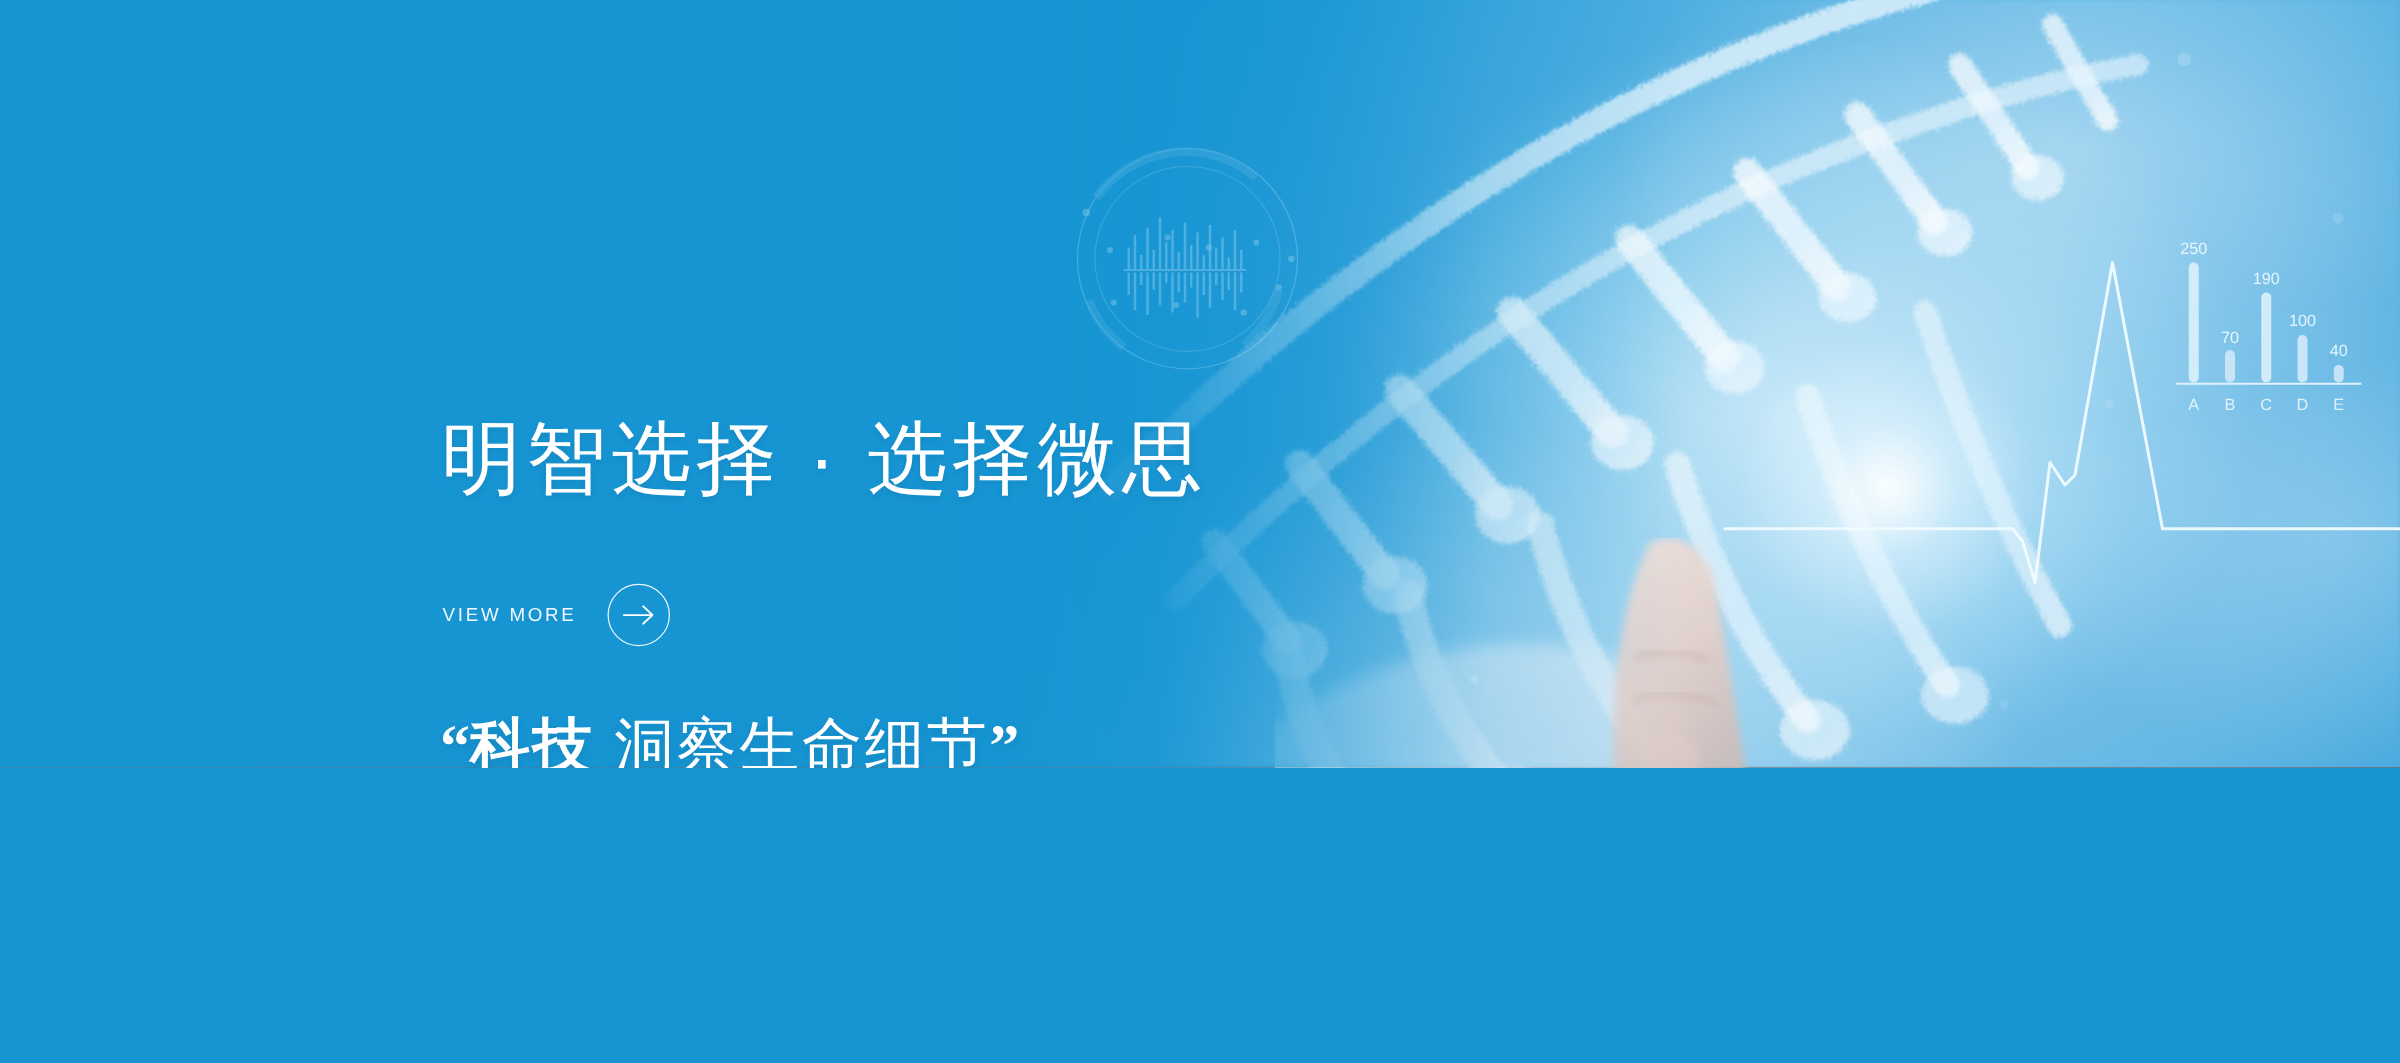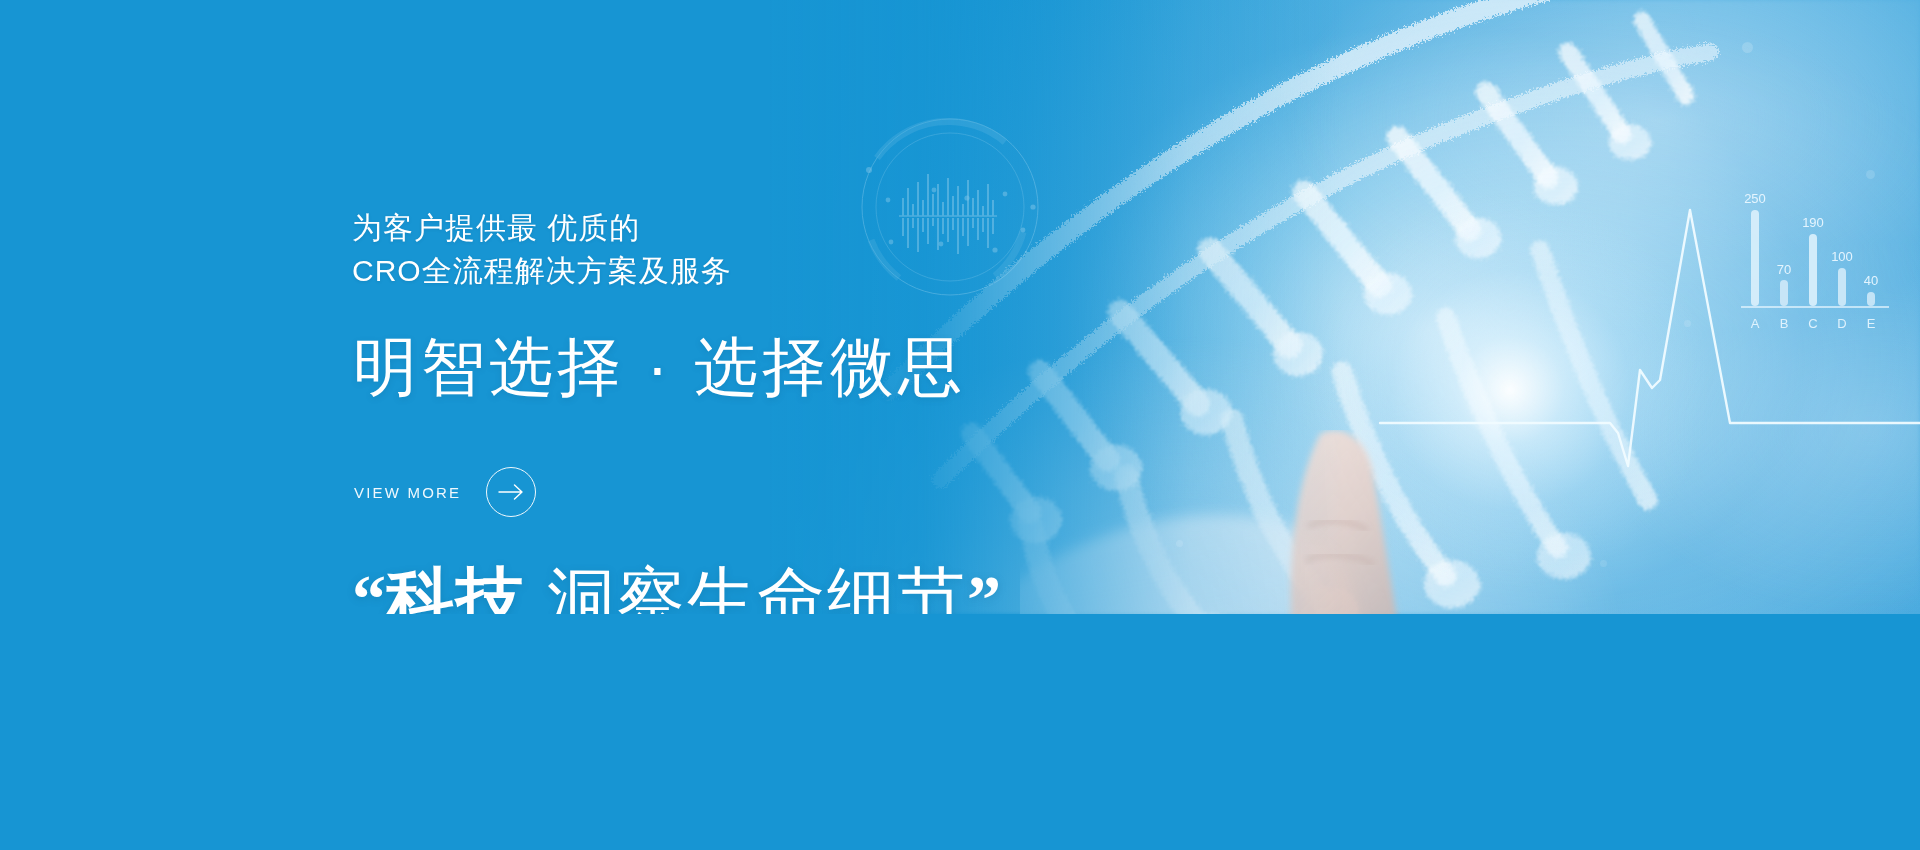--- a/index.html
+++ b/index.html
@@ -103,21 +103,21 @@
   }
   .viewmore-circle{
     width:50px; height:50px; border-radius:50%;
     border:1px solid rgba(255,255,255,.92);
     display:flex; align-items:center; justify-content:center;
   }
   .viewmore-circle svg{ width:26px; height:18px; display:block; }
 
   .quote{
     position:absolute; top:550px; left:0;
-    font-size:68px; line-height:96px;
+    font-size:48px; line-height:96px;
     color:#ffffff; letter-spacing:2px;
     white-space:nowrap;
     text-shadow:0 2px 8px rgba(10,80,120,.22);
   }
   .quote .qmark{ font-weight:700; font-family:"Liberation Serif","DejaVu Serif",serif; letter-spacing:0; }
   .quote .q-strong{ font-weight:700; }
   .quote .q-light{ font-weight:300; }
 </style>
 </head>
 <body>
@@ -351,22 +351,20 @@
     <span class="speck" style="left:1078px;top:700px;width:6px;height:6px;opacity:.26"></span>
     <span class="speck" style="left:1290px;top:790px;width:10px;height:10px;opacity:.28"></span>
     <span class="speck" style="left:1176px;top:540px;width:7px;height:7px;opacity:.22"></span>
     <span class="speck" style="left:990px;top:620px;width:6px;height:6px;opacity:.20"></span>
     <span class="speck" style="left:1480px;top:688px;width:9px;height:9px;opacity:.24"></span>
     <span class="speck" style="left:1600px;top:560px;width:7px;height:7px;opacity:.20"></span>
   </div>
 
   <div class="content">
 
-    <div class="subtitle">为客户提供最 优质的
-CRO全流程解决方案及服务</div>
 
     <h1 class="headline">明智选择 · 选择微思</h1>
 
     <div class="viewmore">
       <span class="viewmore-label">VIEW MORE</span>
       <span class="viewmore-circle">
         <svg viewBox="0 0 26 18" xmlns="http://www.w3.org/2000/svg">
           <path d="M1,9 L24,9 M16.5,2 L24,9 L16.5,16" fill="none" stroke="#ffffff" stroke-width="1.4" stroke-linecap="round" stroke-linejoin="round"></path>
         </svg>
       </span>

